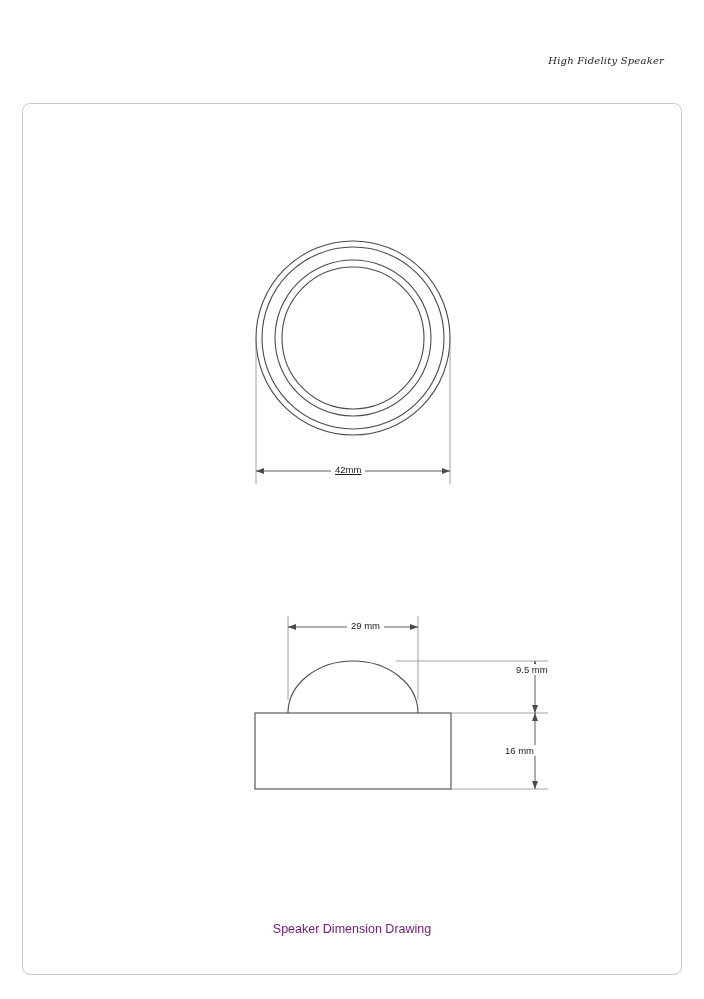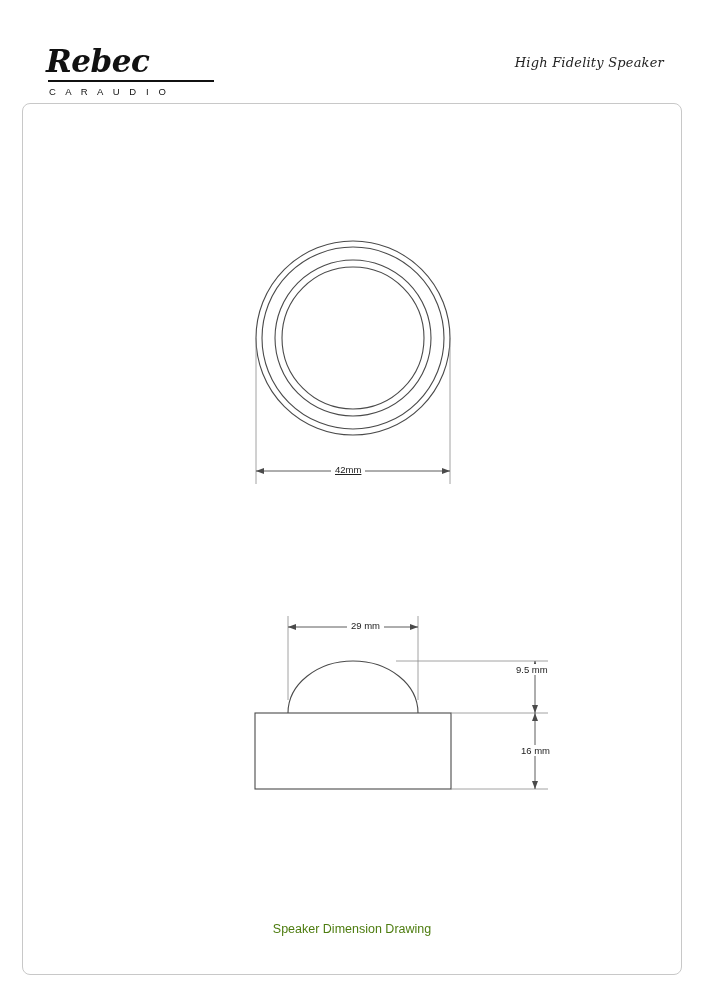--- a/index.html
+++ b/index.html
@@ -73,21 +73,21 @@
     font-style: italic;
     font-weight: bold;
     font-size: 21px;
     letter-spacing: 0.5px;
     color: #111;
     line-height: 1.1;
   }
   .model-tag {
     font-family: "DejaVu Serif", serif;
     font-style: italic;
-    font-size: 13px;
+    font-size: 10px;
     color: #222;
     margin-top: 5px;
     letter-spacing: 0.2px;
     margin-left: 8px;
   }
 
   
   .frame {
     position: absolute;
     left: 22px;
@@ -99,21 +99,21 @@
     box-sizing: border-box;
   }
 
   .caption {
     position: absolute;
     left: 0;
     top: 922px;
     width: 704px;
     text-align: center;
     font-size: 12.5px;
-    color: #4d7c0f;
+    color: #701a75;
   }
 
   svg.draw {
     position: absolute;
     left: 0; top: 0;
     width: 704px;
     height: 999px;
     pointer-events: none;
   }
 
@@ -121,33 +121,28 @@
     position: absolute;
     font-size: 9.5px;
     color: #222;
     background: #fff;
     padding: 0 4px;
     white-space: nowrap;
   }
   #label-42   { left: 331px; top: 464px; text-decoration: underline; }
   #label-29   { left: 347px; top: 620px; }
   #label-95   { left: 512px; top: 664px; }
-  #label-16   { left: 517px; top: 745px; text-align: center; }
+  #label-16   { left: 501px; top: 745px; text-align: center; }
 </style>
 </head>
 <body>
 
 <div class="page">
 
   <div class="header">
-    <div class="brand">
-      <div class="brand-name">Rebec</div>
-      <div class="brand-underline"></div>
-      <div class="brand-sub">C A R  A U D I O</div>
-    </div>
     <div class="model">
       <div class="model-tag">High Fidelity Speaker</div>
     </div>
   </div>
 
   <div class="frame"></div>
 
   <svg class="draw" viewBox="0 0 704 999">
     <g fill="none" stroke="#4a4a4a" stroke-width="1.1">
 

